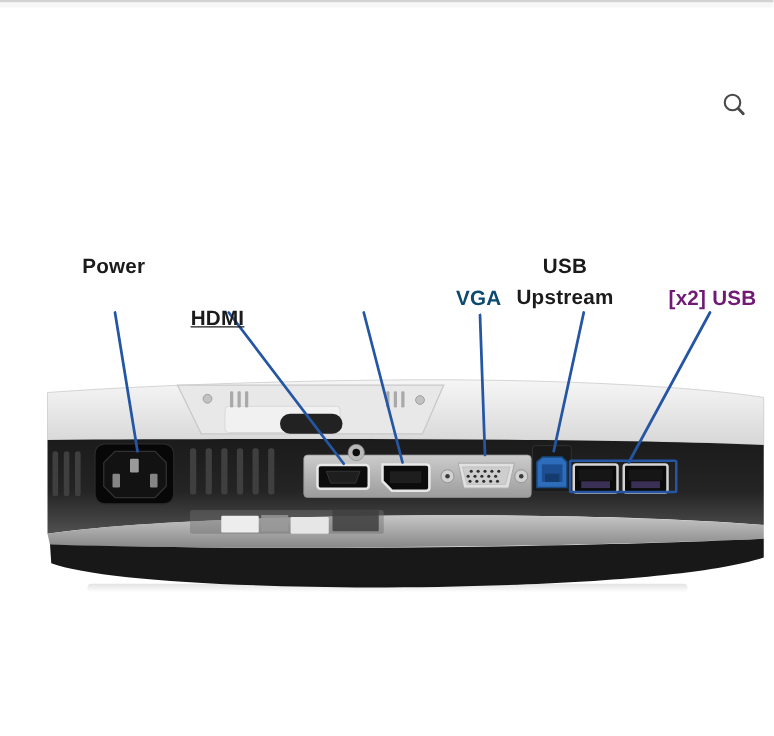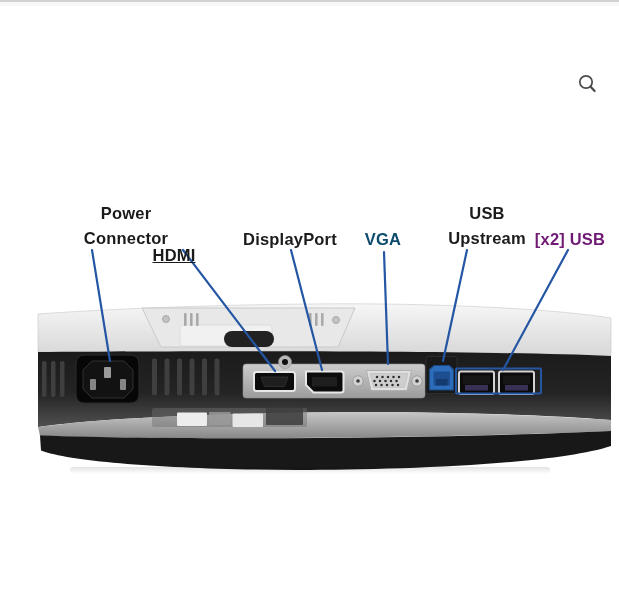--- a/index.html
+++ b/index.html
@@ -7,21 +7,21 @@
           font-family:"Liberation Sans",sans-serif;}
   .topbar{position:absolute;top:0;left:0;width:619px;height:2px;}
   .topbar-inner{position:absolute;top:2px;left:0;width:619px;height:4px;}
   .search-btn{position:absolute;left:573px;top:69px;width:28px;height:28px;border:none;
               background:transparent;padding:0;cursor:pointer;}
   .figure-wrap{position:absolute;left:0;top:0;width:619px;height:589px;}
   .photo-svg{position:absolute;left:0;top:0;}
   .port-label{position:absolute;transform:translateX(-50%);text-align:center;
               font-weight:700;font-size:16.5px;letter-spacing:.2px;color:#1b1b1b;
               white-space:nowrap;line-height:20px;}
-  .port-label.two-line{line-height:25px;margin-left:35px;}
+  .port-label.two-line{line-height:25px;}
   .port-label span{display:block;}
 </style>
 </head>
 <body>
 
 <div class="canvas">
 
   <div class="topbar" style="background: rgb(210, 210, 210);"></div>
   <div class="topbar-inner" style="background: rgb(247, 247, 247);"></div>
 
@@ -176,27 +176,23 @@
         <path class="annot" d="M384,252 L388,364" stroke="#2456a4"></path>
         <path class="annot" d="M467,250 L443,361" stroke="#2456a4"></path>
         <path class="annot" d="M568,250 L503,370" stroke="#2456a4"></path>
       </g>
 
       <rect class="annot" x="456" y="368.5" width="85" height="25" rx="1" fill="none" stroke="#2456a4" stroke-width="2"></rect>
     </svg>
 
     <div class="port-label two-line" style="left: 91px; top: 201px; color: rgb(27, 27, 27);">
       <span>Power</span>
-      <span>Connector</span>
     </div>
     <div class="port-label" style="left: 174px; top: 245px; color: rgb(27, 27, 27); text-decoration: underline;">
       <span>HDMI</span>
-    </div>
-    <div class="port-label" style="left: 290px; top: 229px; color: rgb(27, 27, 27);">
-      <span>DisplayPort</span>
     </div>
     <div class="port-label" style="left: 383px; top: 229px; color: #0c4a6e;">
       <span>VGA</span>
     </div>
     <div class="port-label two-line" style="left: 452px; top: 201px; color: rgb(27, 27, 27);">
       <span>USB</span>
       <span>Upstream</span>
     </div>
     <div class="port-label" style="left: 570px; top: 229px; color: #701a75;">
       <span>[x2] USB</span>

